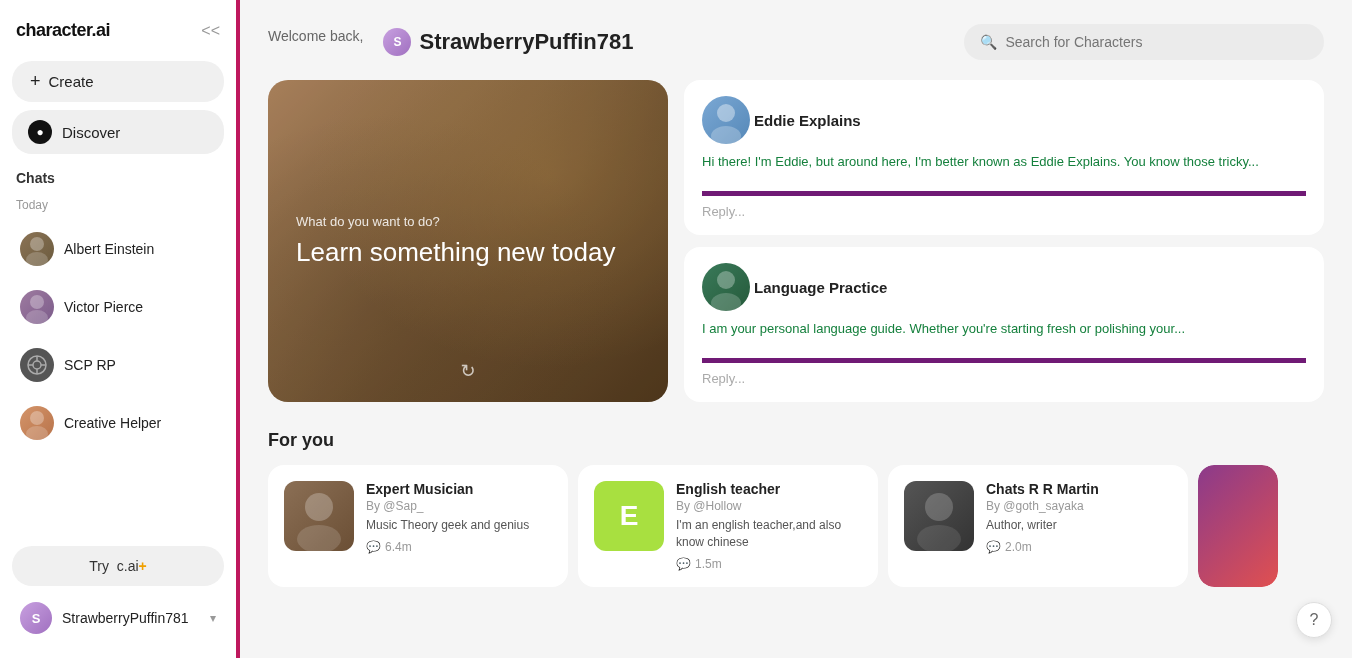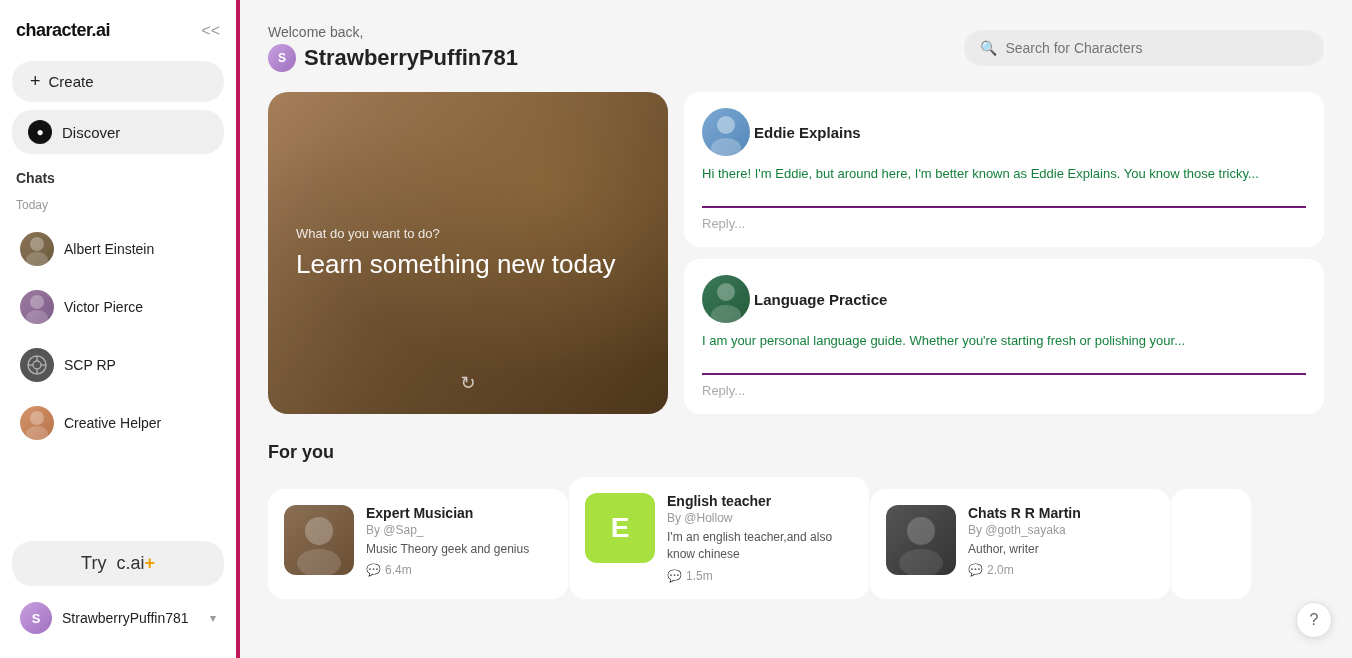--- a/index.html
+++ b/index.html
@@ -114,21 +114,21 @@
       margin-top: auto;
       display: flex;
       flex-direction: column;
       gap: 8px;
     }
     .try-btn {
       background: #f0f0f0;
       border: none;
       border-radius: 20px;
       padding: 12px;
-      font-size: 18px;
+      font-size: 14px;
       font-weight: 500;
       cursor: pointer;
       width: 100%;
       color: #333;
       text-align: center;
     }
     .try-plus { color: #f0a000; font-weight: 700; }
     .user-profile {
       display: flex;
       align-items: center;
@@ -155,21 +155,21 @@
       overflow-y: auto;
       background: #f5f5f5;
       padding: 24px 28px;
     }
     .welcome-header {
       display: flex;
       align-items: center;
       justify-content: space-between;
       margin-bottom: 20px;
     }
-    .welcome-left { display: flex; flex-direction: column; gap: 4px; }
+    .welcome-left { display: flex; flex-direction: row; gap: 20px; }
     .welcome-text { font-size: 14px; color: #666; }
     .welcome-username {
       display: flex;
       align-items: center;
       gap: 8px;
       font-size: 22px;
       font-weight: 600;
       color: #222;
     }
     .username-avatar {
@@ -282,37 +282,36 @@
       color: #222;
     }
     .featured-card-desc {
       font-size: 13px;
       color: #15803d;
       line-height: 1.5;
     }
     .featured-card-reply {
       font-size: 13px;
       color: #aaa;
-      border-top: 2px solid #701a75;
+      border-top: 5px solid #701a75;
       padding-top: 8px;
       margin-top: auto;
     }
 
     
     .section-title {
       font-size: 18px;
       font-weight: 600;
       color: #222;
       margin-bottom: 14px;
     }
     .cards-row {
       display: flex;
-      gap: 1px;
+      gap: 10px;
       overflow-x: hidden;
-      align-items: flex-end;
     }
     .char-card {
       background: #fff;
       border-radius: 16px;
       padding: 16px;
       display: flex;
       gap: 12px;
       align-items: flex-start;
       flex: 0 0 300px;
       min-height: 110px;

